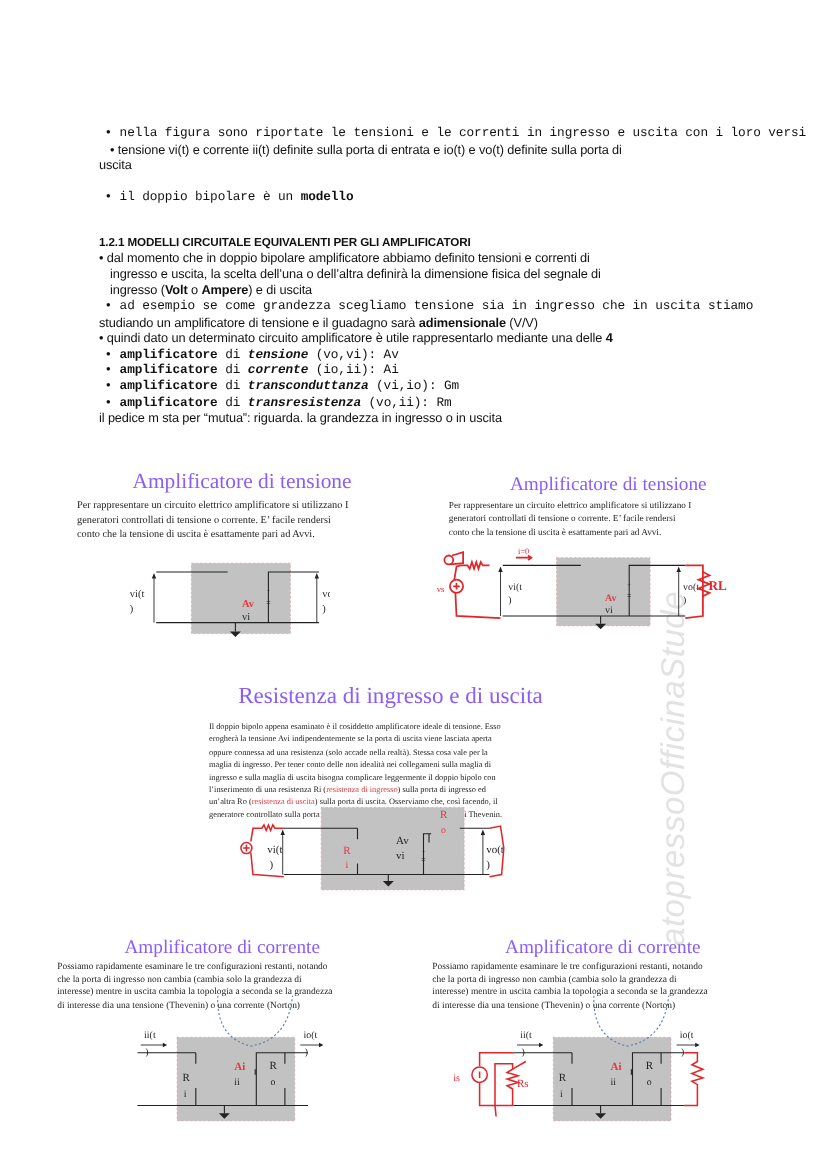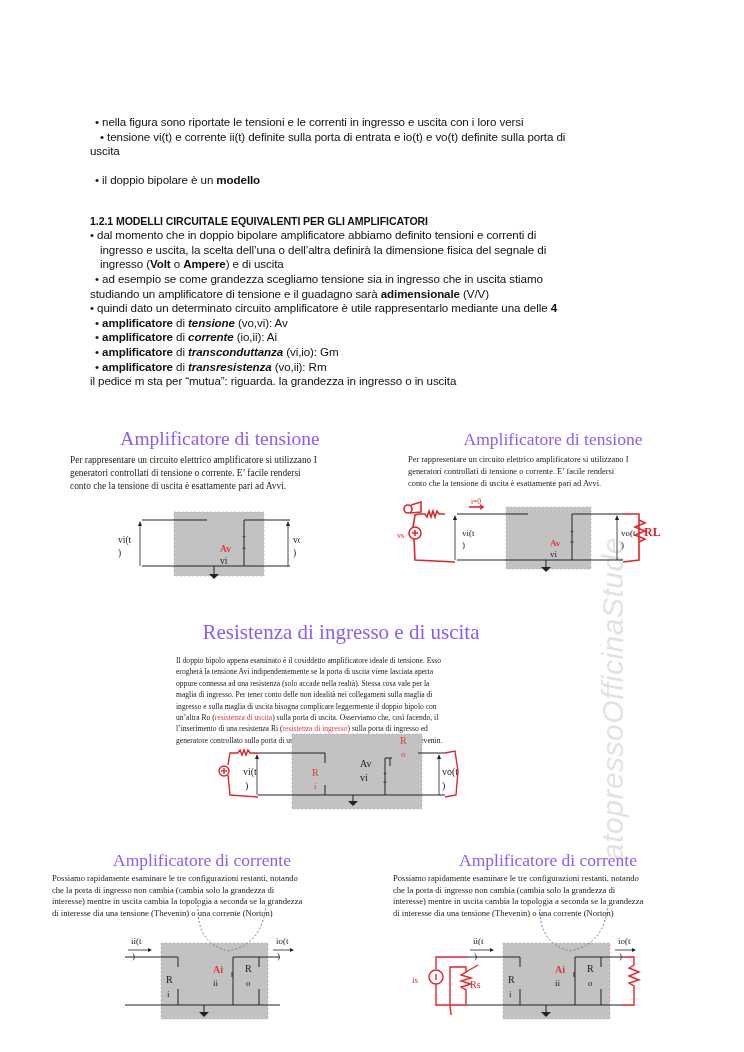--- a/index.html
+++ b/index.html
@@ -1,19 +1,19 @@
 <!DOCTYPE html>
 <html><head>
 <meta charset="utf-8">
 <style>
   html,body{margin:0;padding:0;background:#fff;}
   body{width:744px;height:1052px;position:relative;overflow:hidden;font-family:"Liberation Sans",sans-serif;color:#111;}
   .notes{position:absolute;left:90px;top:115px;width:560px;font-size:11.6px;line-height:14.6px;letter-spacing:-0.1px;}
   .notes p{margin:0;white-space:nowrap;}
-  .notes .ind{padding-left:5px;}
+  .notes .ind{padding-left:5px;font-family:Liberation Mono, monospace;}
   .notes .ind2{padding-left:10px;}
   .notes .gap{height:14.6px;}
   .notes .h{font-weight:bold;font-size:10.6px;margin-top:11px;}
   b{font-weight:bold;}
   .slide{position:absolute;font-family:"Liberation Serif",serif;color:#222;}
   .slide .title{text-align:center;font-size:19.5px;line-height:22px;color:#8b5cf6;}
   .slide .body{font-size:9.6px;line-height:13px;margin-top:6px;white-space:nowrap;}
   .slide .red{color:#e0393e;}
   .watermark{position:absolute;left:596px;top:520px;width:400px;height:40px;transform-origin:0 0;transform:rotate(-90deg) translate(-340px,0);font-family:"Liberation Sans",sans-serif;font-style:italic;font-size:30px;color:#e2e2e2;white-space:nowrap;letter-spacing:0.5px;}
   svg text{font-family:"Liberation Serif",serif;}
@@ -112,30 +112,30 @@
     <circle cx="13" cy="17" r="4"></circle>
     <polyline points="16,13 26,10 26,20 15,21"></polyline>
     <polyline points="74,15 88,15"></polyline>
       <polyline points="85,13 88,15 85,17"></polyline>
   </g>
   <text x="249" y="44" font-size="12" fill="#e0262b" font-family="Liberation Sans, sans-serif" font-weight="bold">RL</text>
   <text x="2" y="46" font-size="8" fill="#e0262b" font-family="Liberation Sans, sans-serif">vs</text>
   <text x="76" y="12" font-size="7.5" fill="#e0262b" font-family="Liberation Sans, sans-serif">i=0</text>
 </svg>
 
-<div class="slide" style="left:176px;top:621px;width:330px;">
+<div class="slide" style="left:190px;top:621px;width:330px;">
   <div class="title" style="font-size:21px;line-height:22px;">Resistenza di ingresso e di uscita</div>
   <div class="body" style="margin-top:12px;font-size:7.6px;line-height:11.4px;">
     <div>Il doppio bipolo appena esaminato è il cosiddetto amplificatore ideale di tensione. Esso</div>
     <div>erogherà la tensione Avi indipendentemente se la porta di uscita viene lasciata aperta</div>
     <div>oppure connessa ad una resistenza (solo accade nella realtà). Stessa cosa vale per la</div>
     <div>maglia di ingresso. Per tener conto delle non idealità nei collegameni sulla maglia di</div>
     <div>ingresso e sulla maglia di uscita bisogna complicare leggermente il doppio bipolo con</div>
+    <div><span>l’inserimento di una resistenza Ri (</span><span class="red">resistenza di ingresso</span><span>) sulla porta di ingresso ed</span></div>
     <div><span>un’altra Ro (</span><span class="red">resistenza di uscita</span><span>) sulla porta di uscita. Osserviamo che, così facendo, il</span></div>
-    <div><span>l’inserimento di una resistenza Ri (</span><span class="red">resistenza di ingresso</span><span>) sulla porta di ingresso ed</span></div>
     <div>generatore controllato sulla porta di uscita si presenta nella configurazione di Thevenin.</div>
   </div>
 </div>
 <svg style="position:absolute;left:210px;top:731px;" width="270" height="82">
   <rect x="82" y="3" width="130" height="75" fill="#c2c2c2" stroke="#d9a0a0" stroke-width="0.6" stroke-dasharray="2,2"></rect>
   <line x1="48" y1="22" x2="115" y2="22" stroke="#222"></line>
   <line x1="115" y1="22" x2="115" y2="32" stroke="#222"></line>
   <line x1="115" y1="54" x2="115" y2="64" stroke="#222"></line>
   <line x1="48" y1="64" x2="235" y2="64" stroke="#222"></line>
   <polyline points="175,64 175,27 182,27" fill="none" stroke="#222"></polyline>

